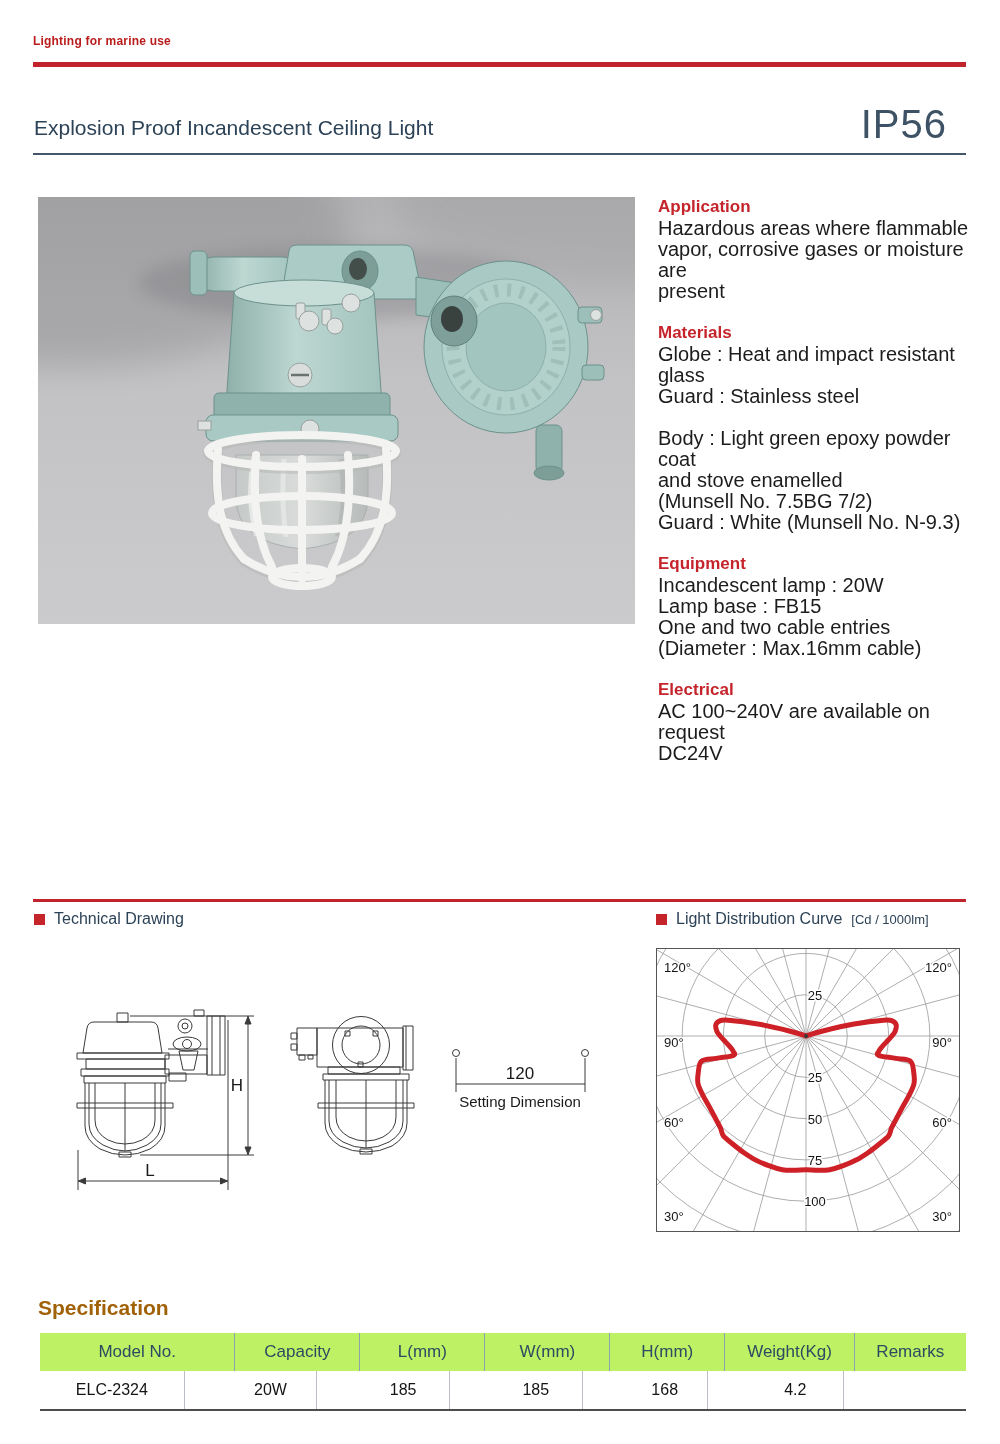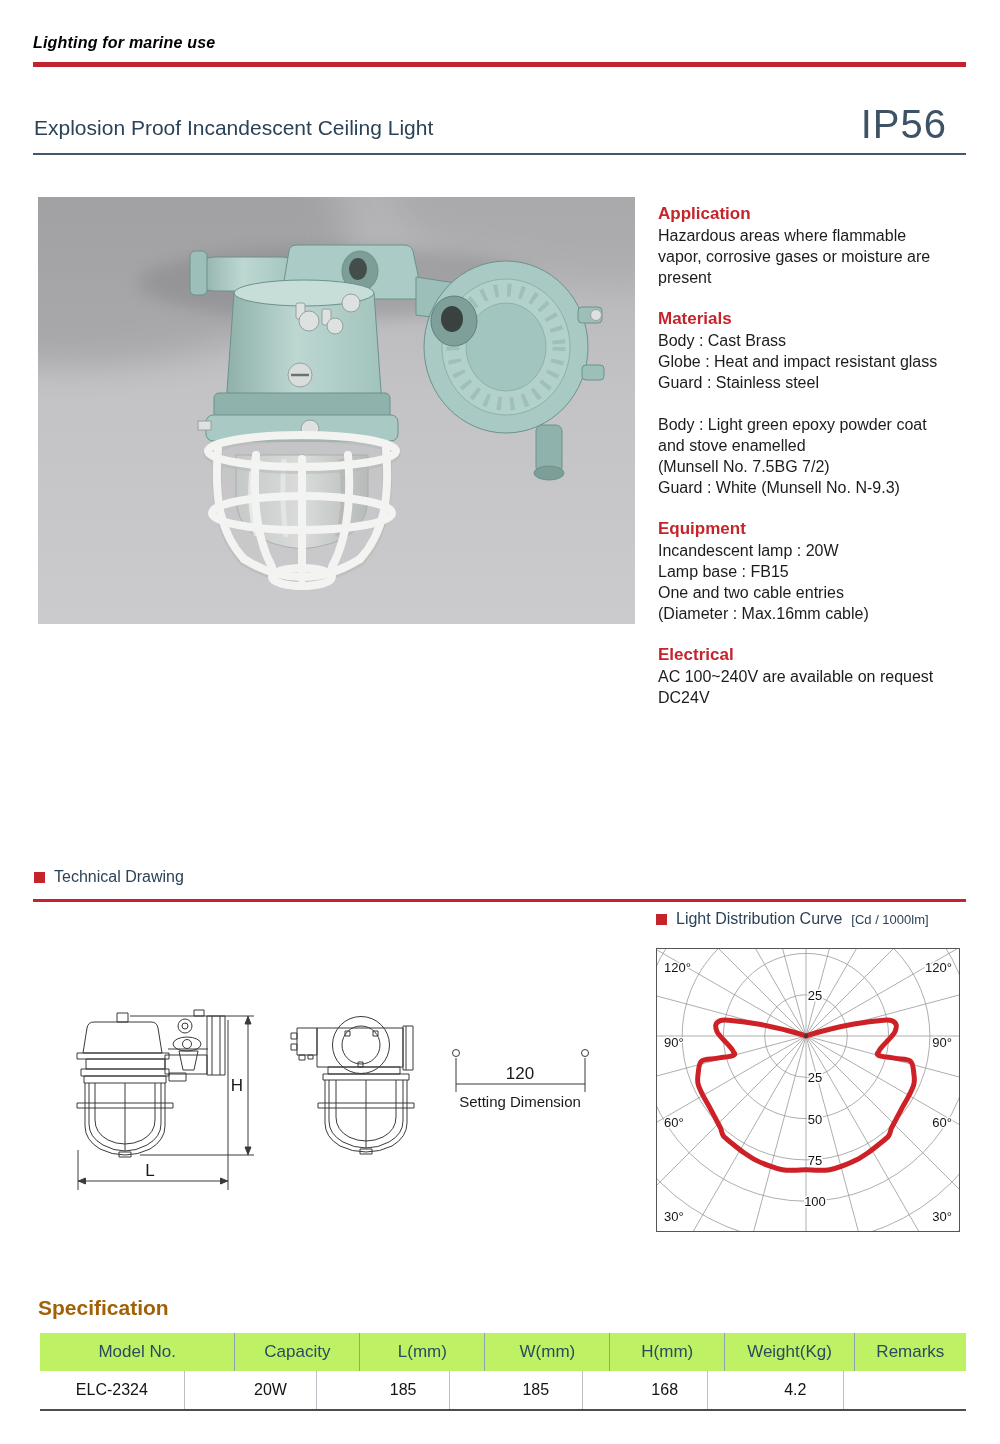--- a/index.html
+++ b/index.html
@@ -1,29 +1,29 @@
 <!DOCTYPE html>
 <html><head>
 <meta charset="utf-8">
 <style>
   html,body{margin:0;padding:0;background:#fff;}
   .page{position:relative;width:1000px;height:1444px;background:#fff;overflow:hidden;
         font-family:"Liberation Sans",sans-serif;color:#1c1c1c;}
   .abs{position:absolute;}
-  .eyebrow{font-size:16px;font-weight:bold;color:#000000;letter-spacing:.2px;font-style:italic;}
+  .eyebrow{font-size:12px;font-weight:bold;color:#b91c1c;letter-spacing:.2px;}
   .rule-red-thick{background:#c2242e;height:5px;}
   .rule-red-thin{background:#c2242e;height:3px;}
   .rule-navy{background:#44566a;height:2px;}
   .doc-title{font-size:21px;color:#2c4257;font-weight:500;}
   .ip-badge{font-size:40px;color:#3d5265;letter-spacing:1px;}
-  .info-col{width:312px;margin-top:7px;}
+  .info-col{width:312px;}
   .info-section{margin-bottom:21px;}
   .info-heading{font-size:17px;font-weight:bold;color:#c5242b;line-height:20px;margin-bottom:1px;}
   .info-heading .suffix{color:#1c1c1c;font-weight:bold;}
-  .info-line{font-size:16px;line-height:21px;color:#1c1c1c;}
+  .info-line{font-size:20px;line-height:21px;color:#1c1c1c;}
   .section-title-row{display:flex;align-items:baseline;gap:9px;}
   .bullet{width:11px;height:11px;background:#c5242b;display:inline-block;flex:none;align-self:center;}
   .section-title{font-size:16px;color:#2c4257;font-weight:500;}
   .units{font-size:13px;color:#2c4257;}
   .spec-title{font-size:21px;font-weight:bold;color:#a16207;}
   .spec-table{width:926px;border-bottom:2px solid #4d4d4d;}
   .spec-row{display:flex;width:100%;}
   .spec-row.header{background:#bef264;height:38px;}
   .spec-row.body{background:#fff;height:38px;gap:40px;}
   .spec-cell{display:flex;align-items:center;justify-content:center;box-sizing:border-box;}
@@ -149,21 +149,20 @@
 
   <div class="abs info-col" style="left:658px;top:197px;">
     <div class="info-section">
       <div class="info-heading"><span>Application</span><span class="suffix"></span></div>
       <div class="info-line">Hazardous areas where flammable</div>
       <div class="info-line">vapor, corrosive gases or moisture are</div>
       <div class="info-line">present</div>
     </div>
     <div class="info-section">
       <div class="info-heading"><span>Materials</span><span class="suffix"></span></div>
-      <div class="info-line">Body : Cast Brass</div>
       <div class="info-line">Globe : Heat and impact resistant glass</div>
       <div class="info-line">Guard : Stainless steel</div>
     </div>
     <div class="info-section">
       <div class="info-line">Body : Light green epoxy powder coat</div>
       <div class="info-line">and stove enamelled</div>
       <div class="info-line">(Munsell No. 7.5BG 7/2)</div>
       <div class="info-line">Guard : White (Munsell No. N-9.3)</div>
     </div>
     <div class="info-section">
@@ -174,21 +173,21 @@
       <div class="info-line">(Diameter : Max.16mm cable)</div>
     </div>
     <div class="info-section">
       <div class="info-heading"><span>Electrical</span><span class="suffix"></span></div>
       <div class="info-line">AC 100~240V are available on request</div>
       <div class="info-line">DC24V</div>
     </div>
   </div>
 
   <div class="abs rule-red-thin" style="left:33px;top:899px;width:933px;"></div>
-  <div class="abs section-title-row" style="left:34px;top:868px;">
+  <div class="abs section-title-row" style="left:34px;top:910px;">
     <span class="bullet"></span>
     <span class="section-title">Technical Drawing</span>
   </div>
   <div class="abs section-title-row" style="left:656px;top:910px;">
     <span class="bullet"></span>
     <span class="section-title">Light Distribution Curve</span>
     <span class="units">[Cd / 1000lm]</span>
   </div>
 
   <svg class="abs drawing" style="left:40px;top:1000px;" width="600" height="200" viewBox="0 0 600 200">

